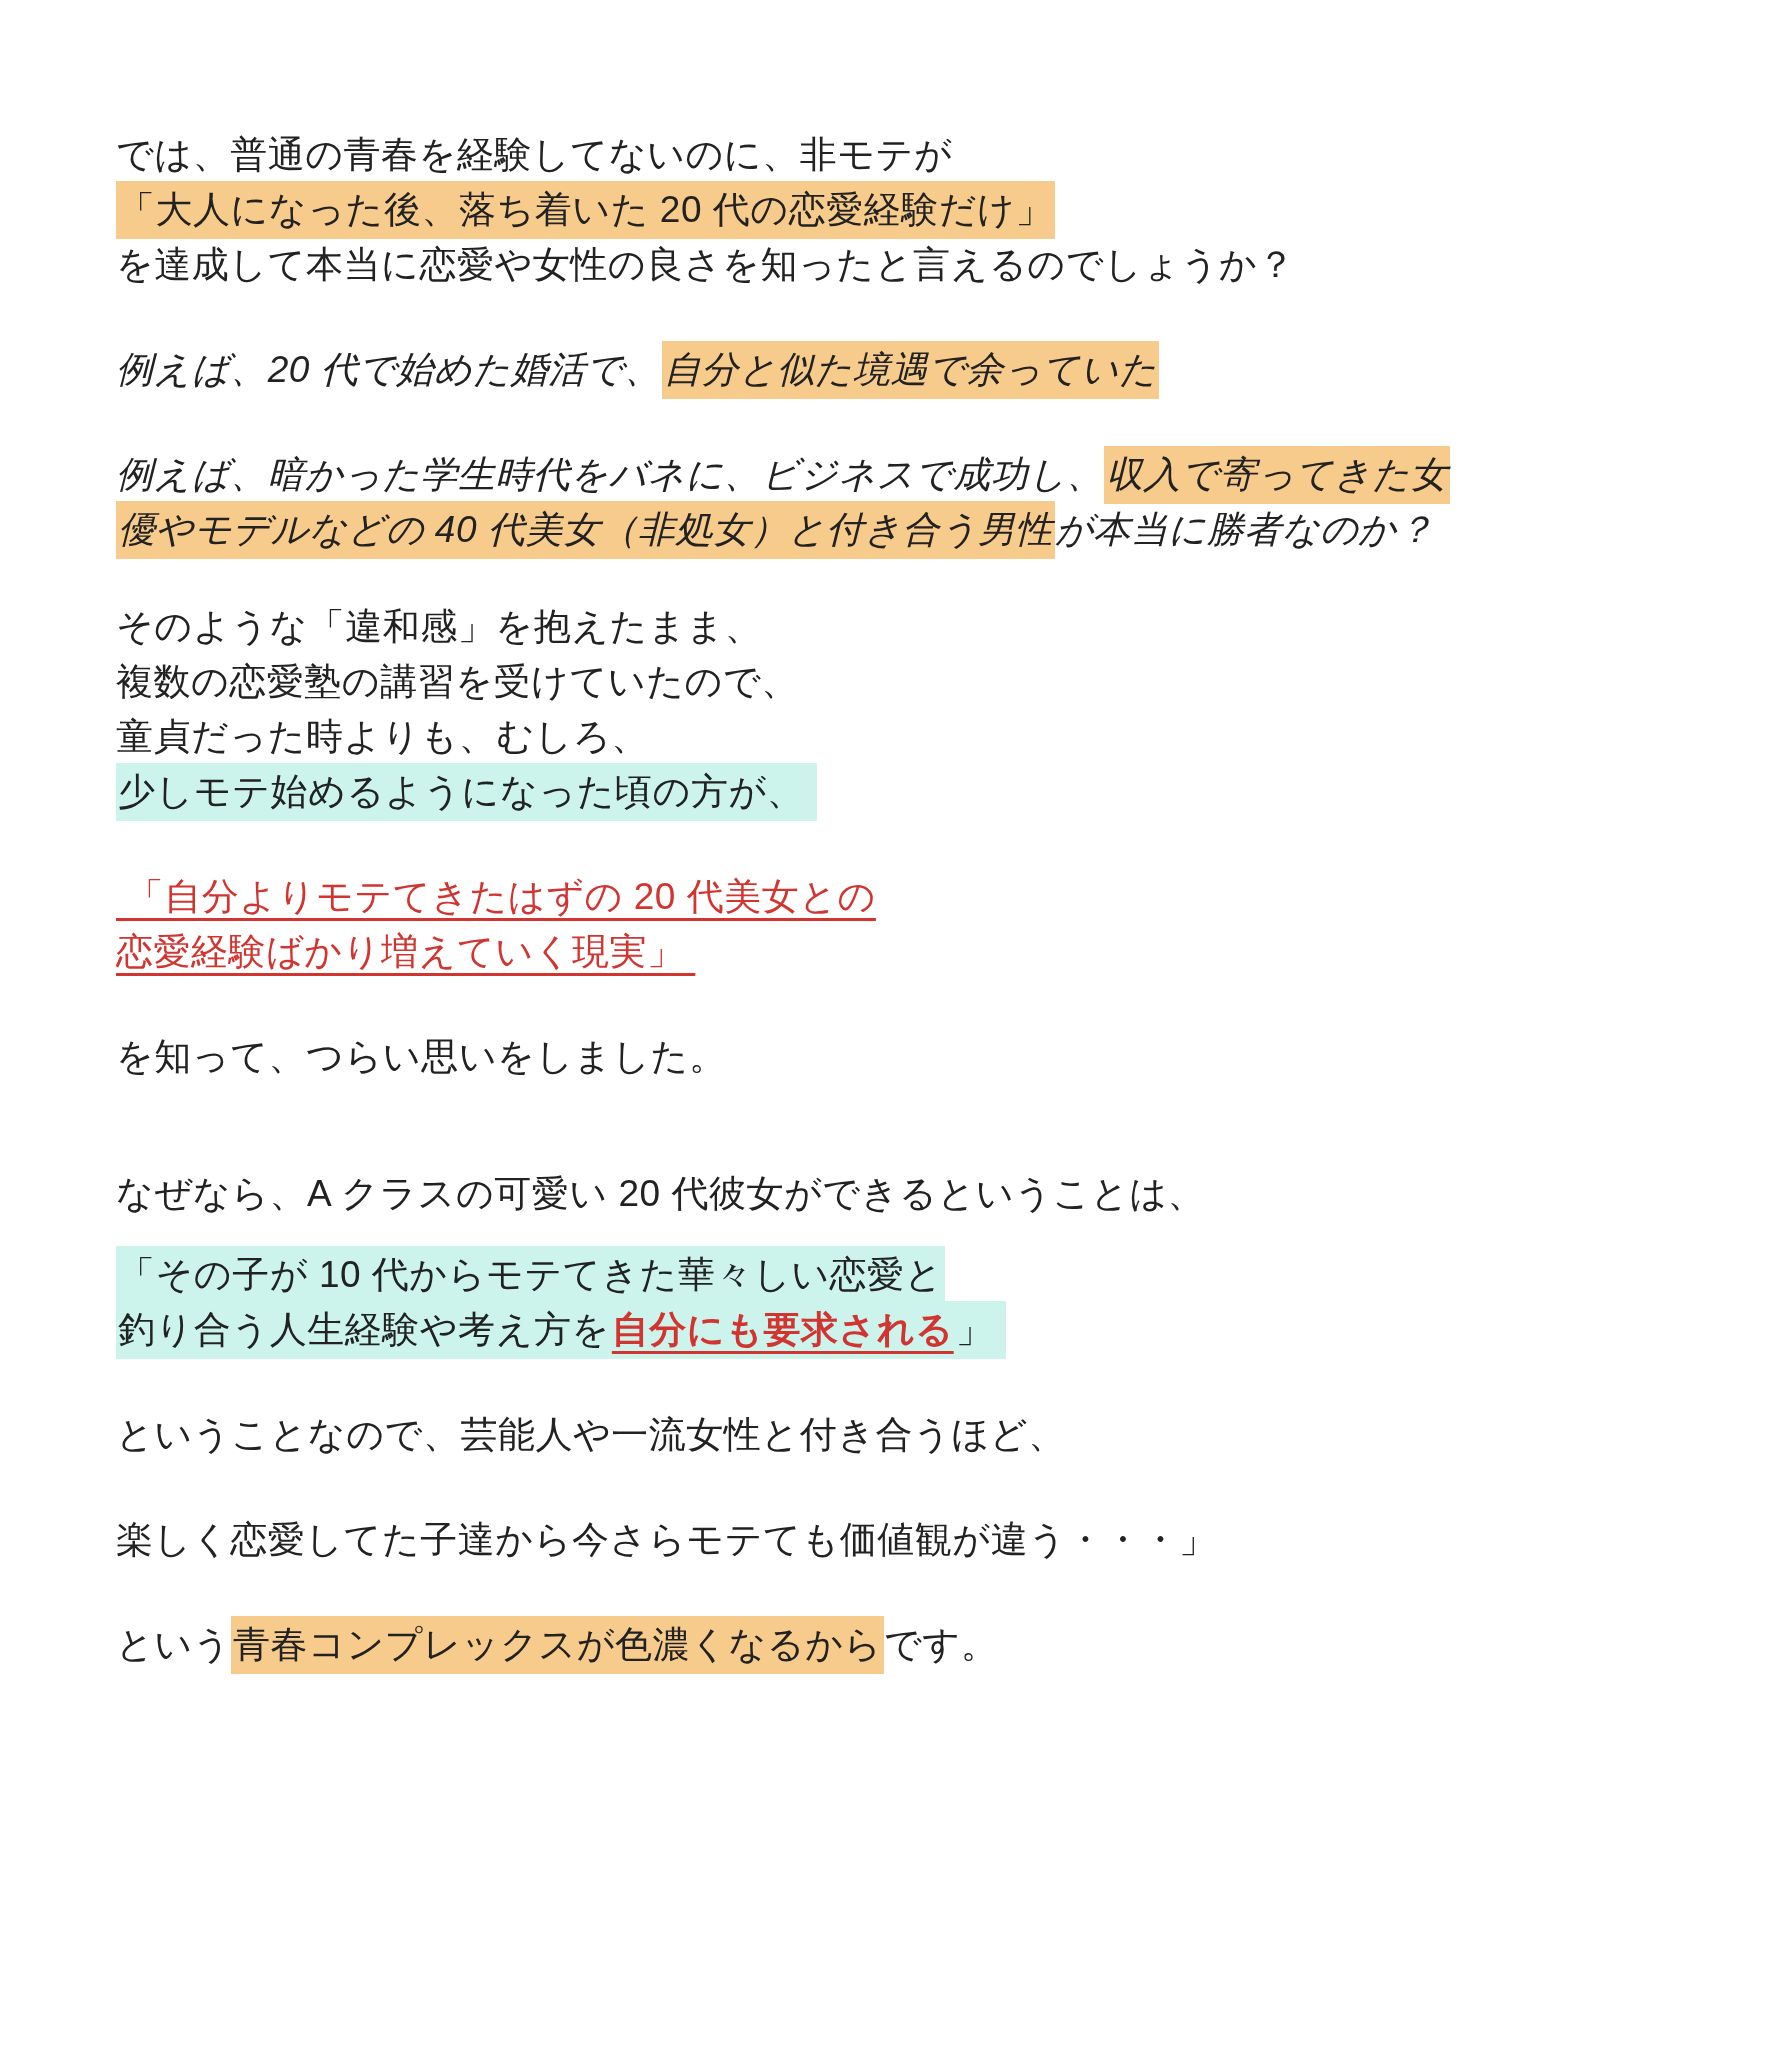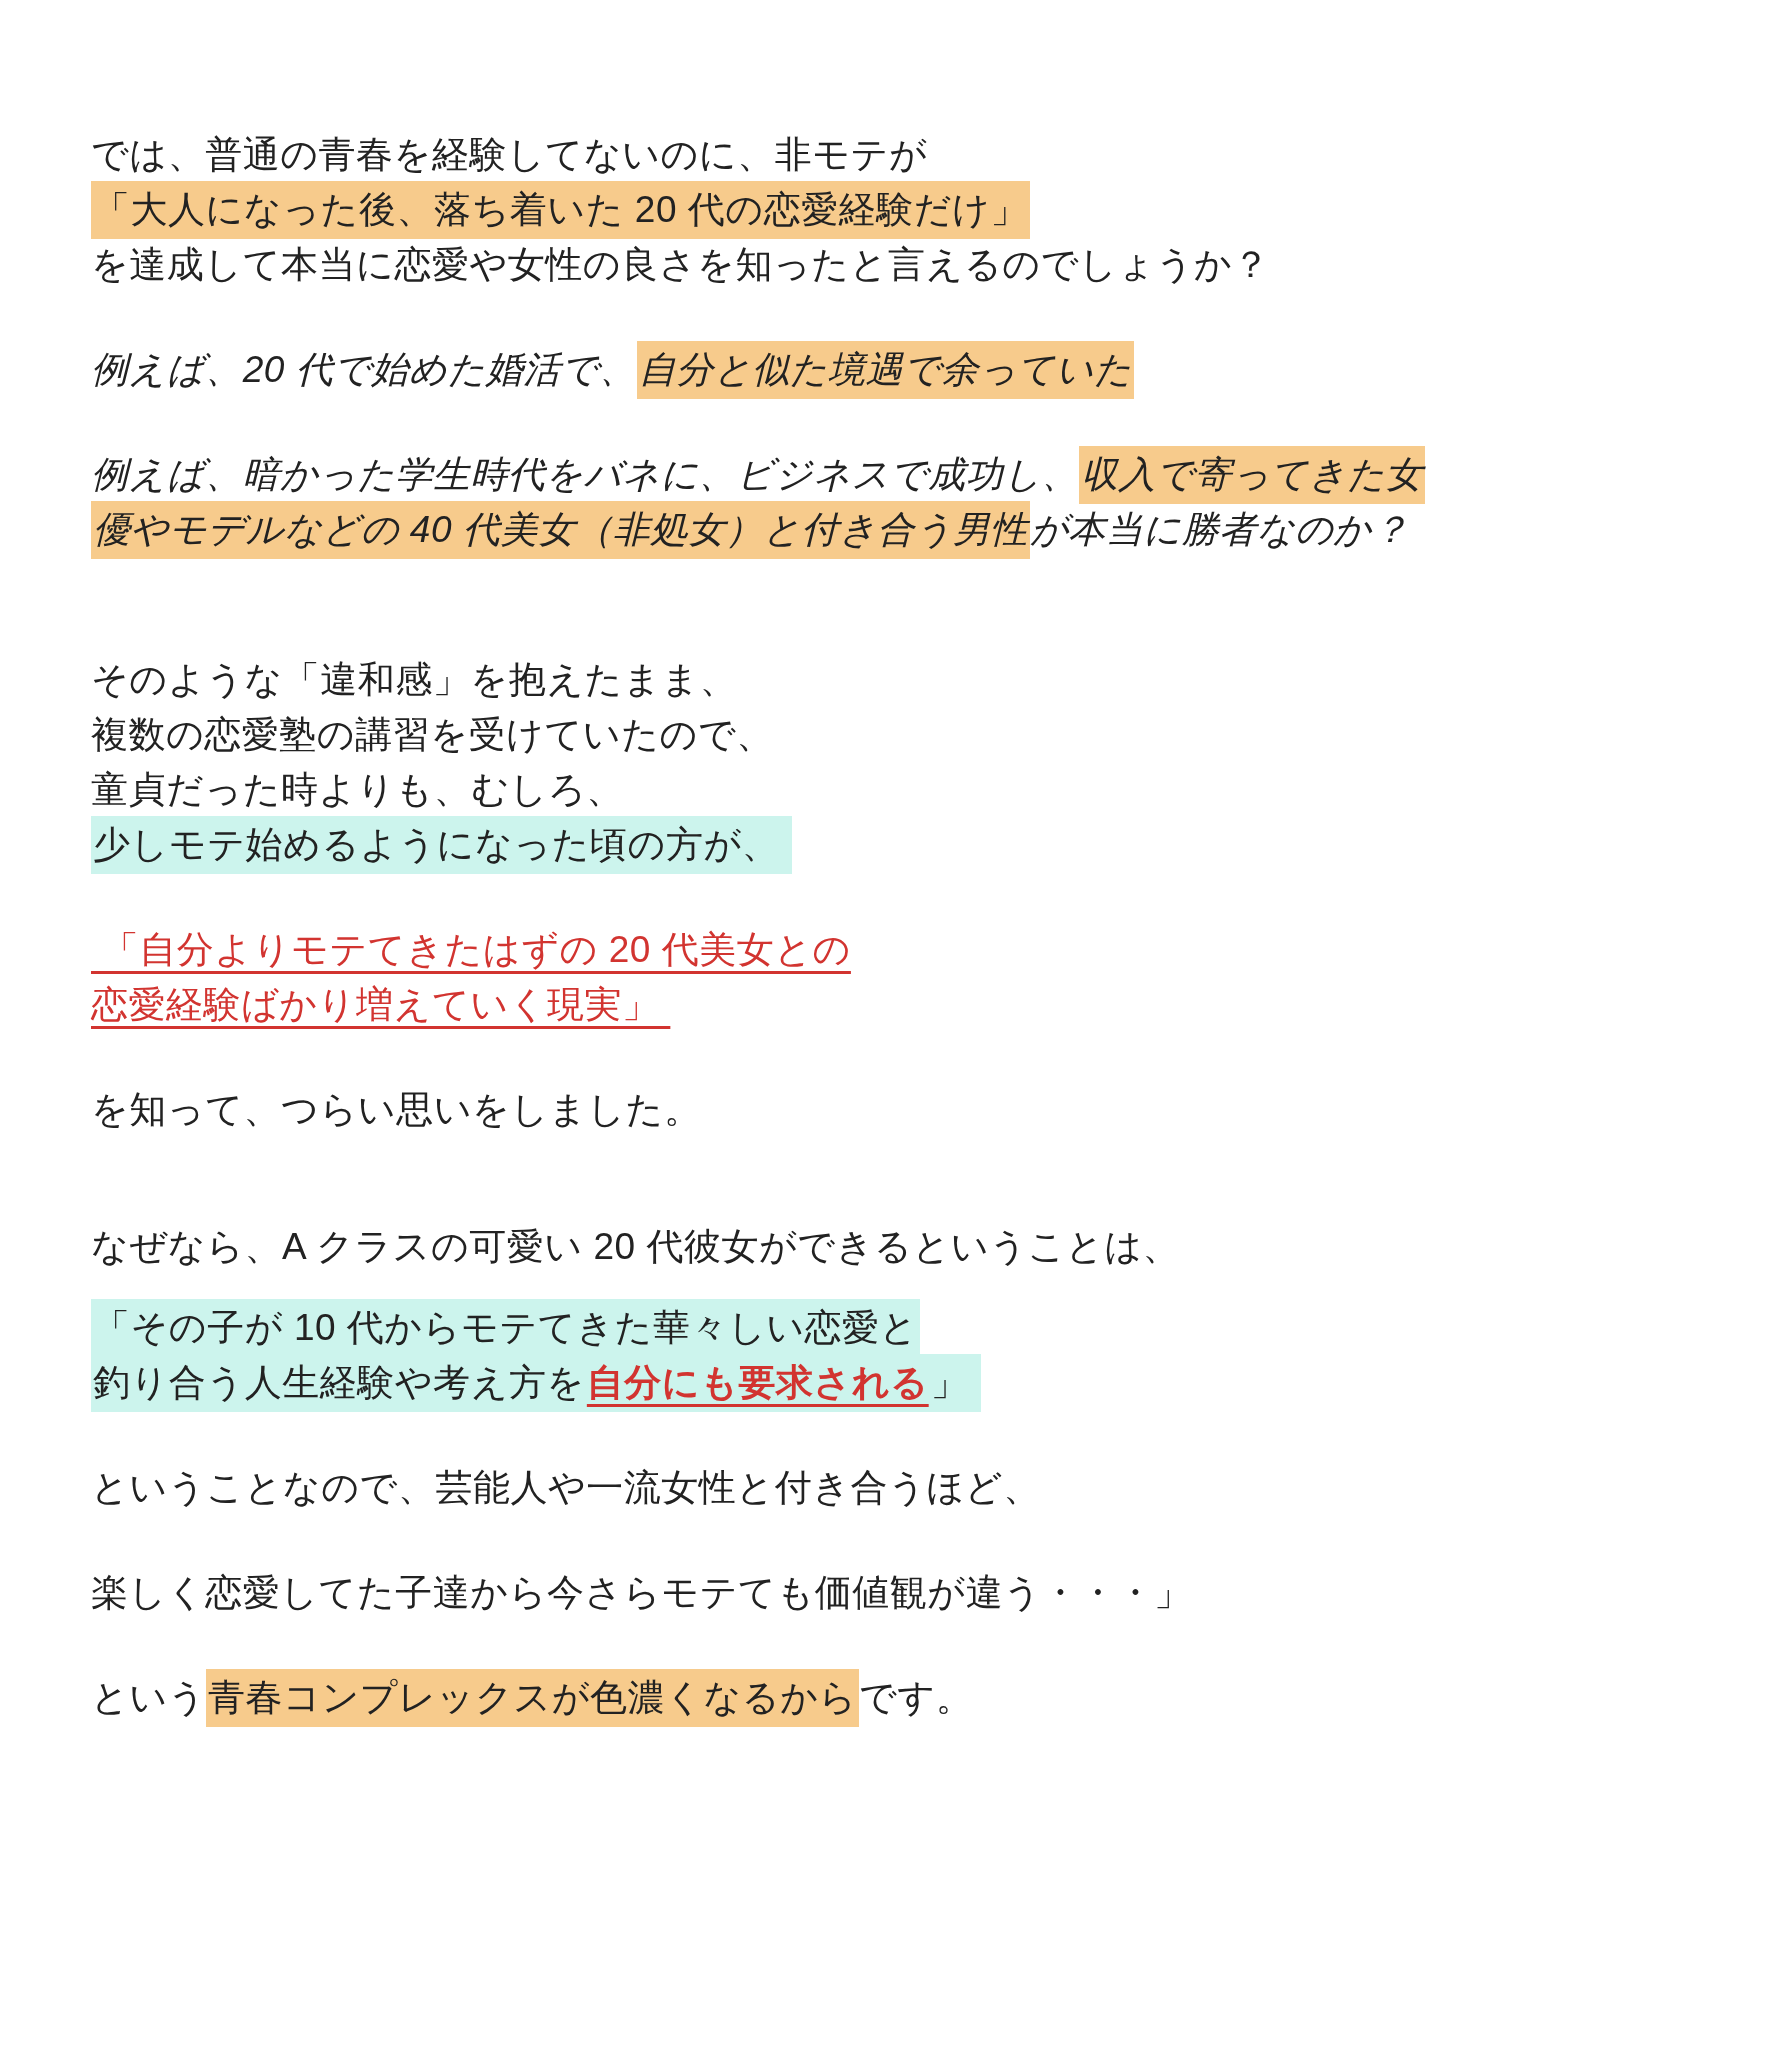--- a/index.html
+++ b/index.html
@@ -14,21 +14,21 @@
   body {
     width: 1791px;
     min-height: 2048px;
     font-family: "Liberation Sans", "DejaVu Sans", sans-serif;
     color: var(--ink);
   }
   .page {
     width: 1445px;
     min-height: 2048px;
     background: var(--paper);
-    padding: 127px 89px 89px 91px;
+    padding: 127px 89px 89px 116px;
   }
   .para {
     font-size: 37px;
     line-height: 55px;
     letter-spacing: 0.5px;
     white-space: nowrap;
     margin: 0 0 50px 0;
   }
   .para.italic { font-style: italic; }
   .line { display: block; }
@@ -52,21 +52,21 @@
     background: var(--cyan);
     padding: 8px 0 9px 0;
     color: var(--red);
     font-weight: bold;
     text-decoration: underline;
     text-decoration-color: var(--red);
     text-decoration-thickness: 3px;
     text-underline-offset: 9px;
   }
   
-  [data-para="p3"]  { margin-bottom: 95px; }
+  [data-para="p3"]  { margin-bottom: 42px; }
   [data-para="p6"]  { margin-bottom: 82px; }
   [data-para="p7"]  { margin-bottom: 26px; }
   [data-para="p11"] { margin-bottom: 12px; }
 </style>
 </head>
 <body>
 
 <main class="page">
   <article>
       <p class="para" data-para="p1">

